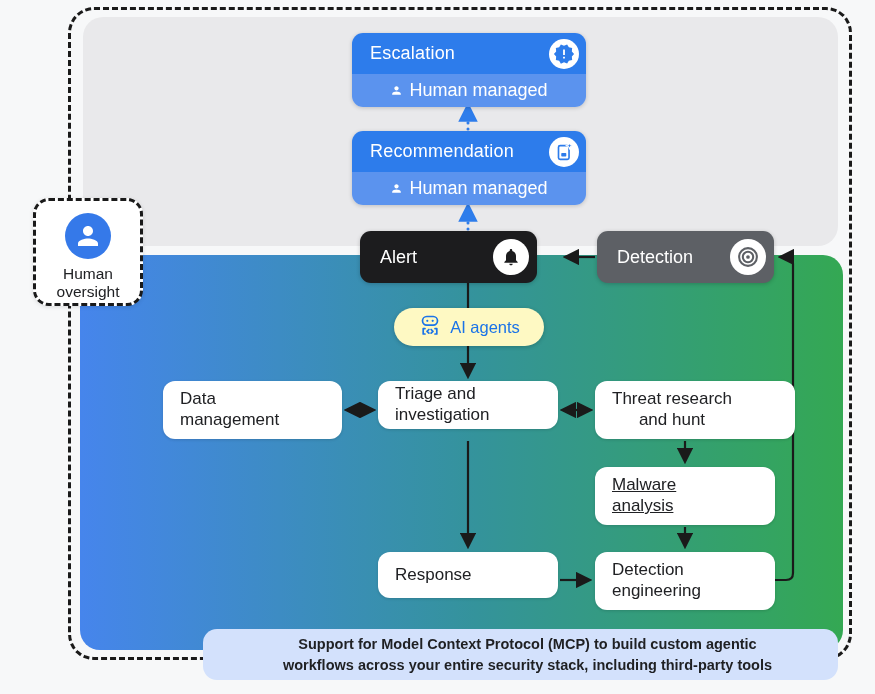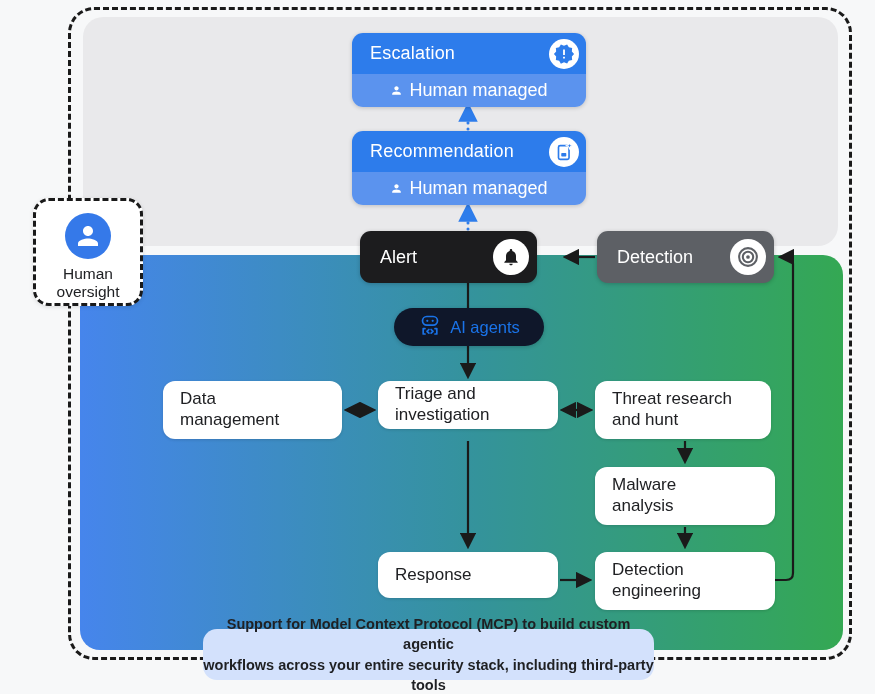--- a/index.html
+++ b/index.html
@@ -80,47 +80,48 @@
   }
   .chip .icon-circle{
     position:absolute;right:8px;top:8px;width:36px;height:36px;border-radius:50%;
     background:#fff;display:flex;align-items:center;justify-content:center;
   }
   .alert-chip{left:360px;top:231px;background:#1c1c1e;}
   .detection-chip{left:597px;top:231px;background:#5d6065;}
 
   
   .agents-pill{
-    left:394px;top:308px;width:150px;height:38px;border-radius:19px;background:#0f172a;
+    left:394px;top:308px;width:150px;height:38px;border-radius:19px;background:#fef9c3;
     display:flex;align-items:center;justify-content:center;gap:8px;z-index:4;
     box-shadow:0 1px 4px rgba(0,0,0,.2);
   }
   .agents-pill .label{color:#1a73e8;font-size:16.5px;font-weight:500;}
 
   
   .node{
     position:absolute;background:#fff;border-radius:12px;z-index:4;
     display:flex;align-items:center;padding:10px 17px;box-sizing:border-box;
     font-size:17px;line-height:1.22;color:#202124;
     box-shadow:0 1px 3px rgba(0,0,0,.14);
     white-space:pre-line;
   }
   .n-data{left:163px;top:381px;width:179px;height:58px;}
   .n-triage{left:378px;top:381px;width:180px;height:48px;}
-  .n-threat{left:595px;top:381px;width:176px;height:58px;}
-  .n-malware{left:595px;top:467px;width:180px;height:58px;}
+  .n-threat{left:595px;top:381px;width:200px;height:58px;text-align:center;}
+  .n-malware{left:595px;top:467px;width:180px;height:58px;text-decoration:underline;}
   .n-response{left:378px;top:552px;width:180px;height:46px;}
   .n-deteng{left:595px;top:552px;width:180px;height:58px;}
 
   
   .mcp-note{
-    left:203px;top:629px;width:451px;height:51px;background:#d3e1fc;border-radius:14px;
+    left:203px;top:629px;width:621px;height:51px;background:#d3e1fc;border-radius:14px;
     z-index:6;display:flex;align-items:center;justify-content:center;text-align:center;
     font-size:14.5px;font-weight:600;line-height:1.4;color:#1f2023;
     white-space:pre-line;
+    padding-left:14px;
   }
 </style>
 </head>
 <body>
 
 <div class="abs outer-frame"></div>
 <div class="abs human-panel"></div>
 <div class="abs agents-panel"></div>
 
 <svg class="abs arrows" viewBox="0 0 875 694">

